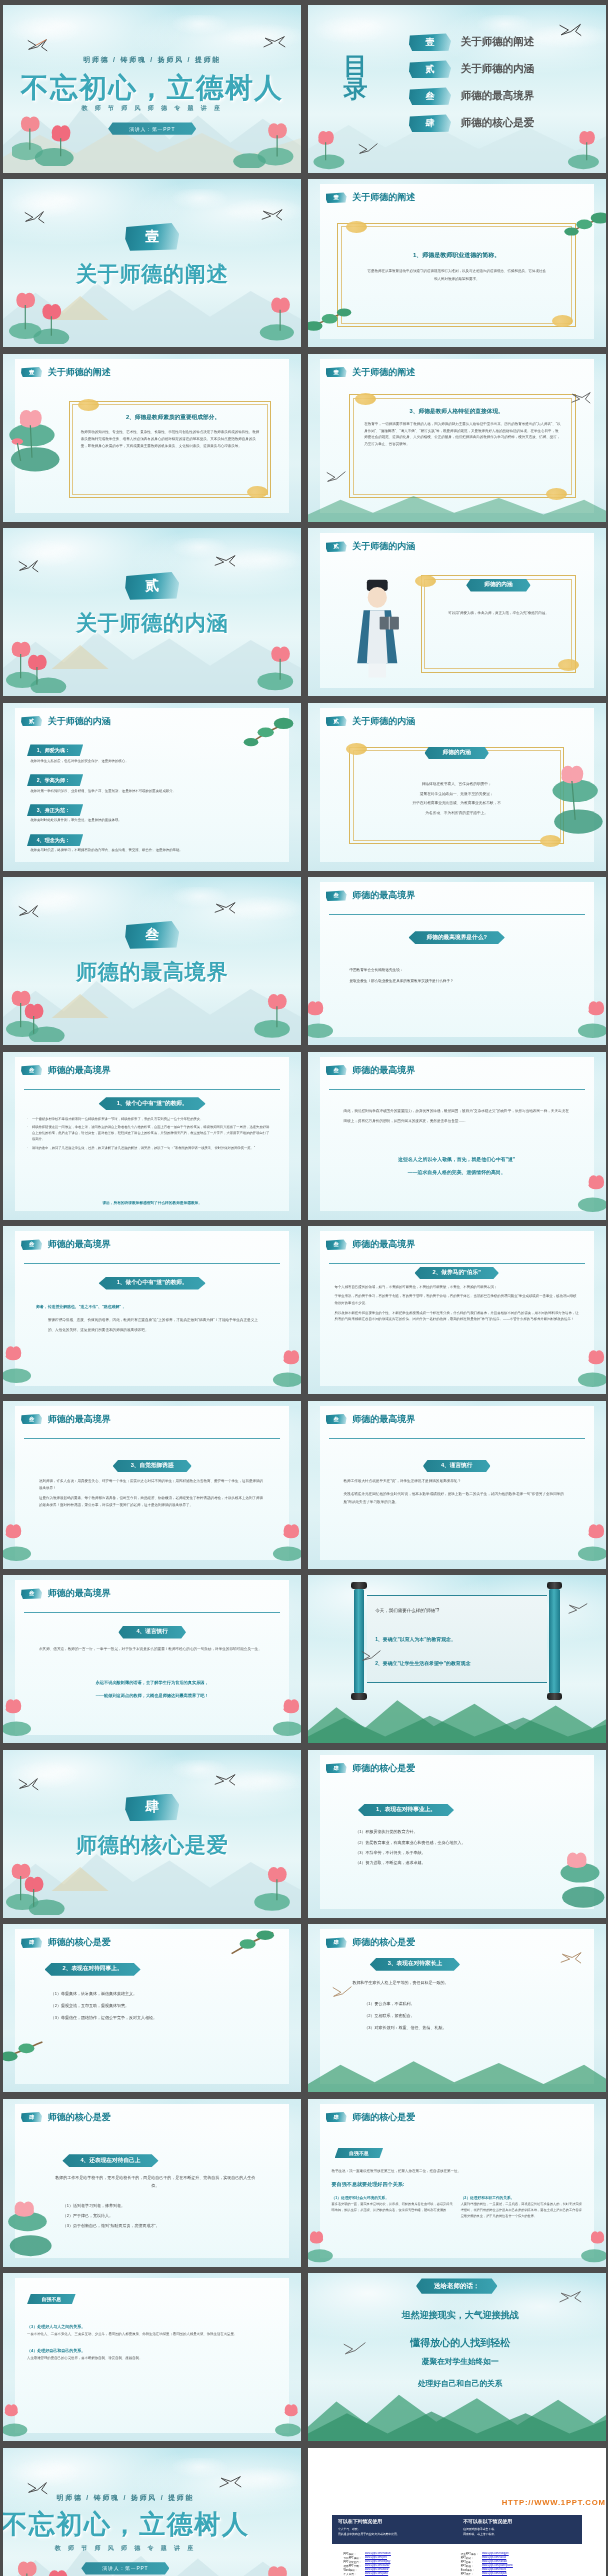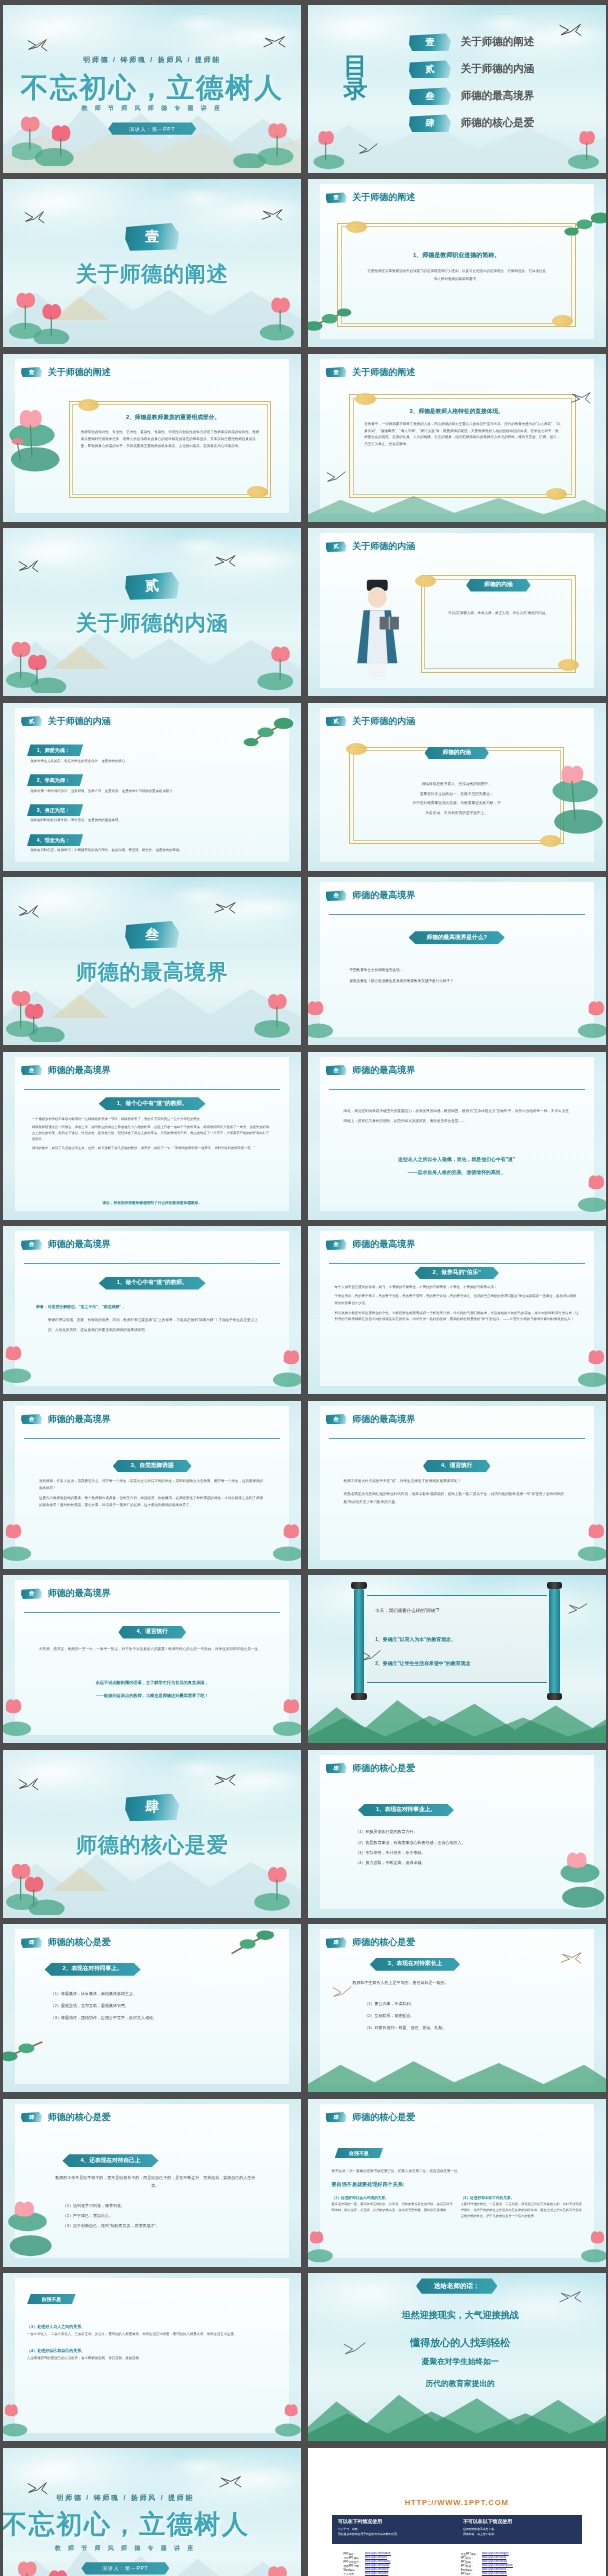--- a/index.html
+++ b/index.html
@@ -122,21 +122,21 @@
     background:linear-gradient(90deg,#22808f,#3aa2b1);
     clip-path:polygon(7% 0,93% 0,100% 50%,93% 100%,7% 100%,0 50%);}
   .q-line{position:absolute;width:100%;text-align:center;font-size:9px;
     font-weight:bold;color:#1f8090;padding-left:7px;}
 
   
   .ppt-slide{background:#fff;}
   .ppt-logo{position:absolute;top:14%;width:100%;text-align:center;
     font-size:26px;font-weight:bold;color:#1f3d6e;letter-spacing:-0.8px;}
   .ppt-logo .dash{color:#e87a1e;}
-  .ppt-url{position:absolute;top:30%;width:100%;text-align:center;
+  .ppt-url{position:absolute;top:30%;width:100%;text-align:right;
     font-size:7.7px;font-weight:bold;color:#e87a1e;letter-spacing:0.8px;}
   .ppt-box{position:absolute;left:8%;top:40%;width:84%;height:17%;
     background:#24365e;display:flex;}
   .ppt-col{flex:1;padding:3.2px 6.5px;color:#fff;}
   .ppt-col h4{font-size:4.9px;margin-bottom:2.4px;}
   .ppt-col p{font-size:2.8px;line-height:1.9;}
   .ppt-links{position:absolute;left:12%;top:62%;width:76%;display:flex;gap:8px;font-size:2.6px;}
   .ppt-links .lc{flex:1;display:grid;grid-template-columns:auto 1fr;gap:0 3.2px;}
   .ppt-links .lk{color:#2525cc;text-decoration:underline;white-space:nowrap;overflow:hidden;}
   .ppt-links .lb{color:#222;white-space:nowrap;}
@@ -1082,21 +1082,21 @@
         </svg>
       </div>
   </div>
 
   <div class="slide">
     <div class="bg-sky"></div>
     <div class="q-pill">送给老师的话：</div>
     <div class="q-line" style="top:21%;">坦然迎接现实，大气迎接挑战</div>
     <div class="q-line" style="top:37%;font-size:10px;">懂得放心的人找到轻松</div>
     <div class="q-line" style="top:50%;font-size:7.7px;">凝聚在对学生始终如一</div>
-    <div class="q-line" style="top:63%;font-size:7.7px;">历代的教育家提出的</div>
+    <div class="q-line" style="top:63%;font-size:7.7px;">处理好自己和自己的关系</div>
     <div class="crane" style="right:8%;top:10%">
         <svg width="24" height="16" viewBox="0 0 30 20">
           <path d="M2 15 L13 10 L4 4 L16 8 L28 2 L21 10 L29 15" stroke="#6b6b6b" stroke-width="1.2" fill="none"></path>
         </svg>
       </div>
     <div class="crane" style="left:12%;top:40%">
         <svg width="24" height="16" viewBox="0 0 30 20">
           <path d="M1 4 L12 10 L3 16 L15 12 L28 2" stroke="#6b6b6b" stroke-width="1.2" fill="none"></path>
         </svg>
       </div>

